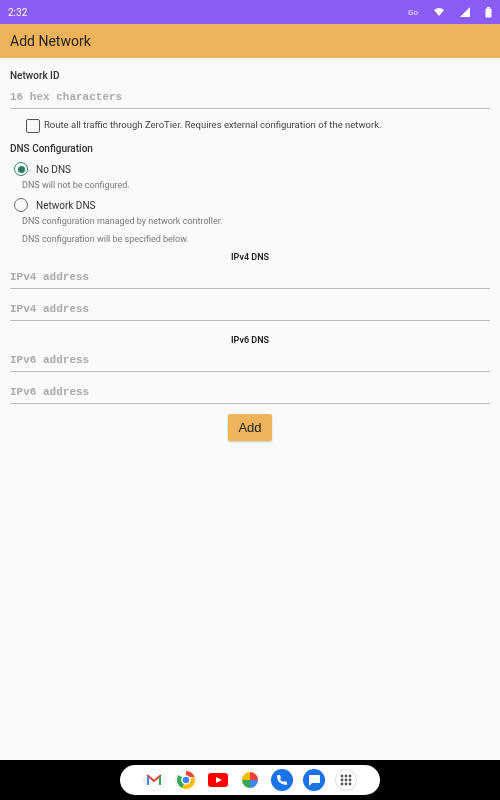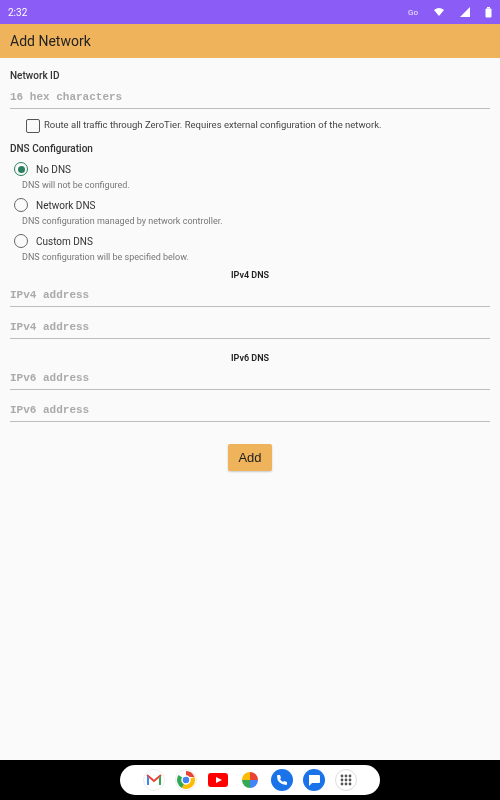--- a/index.html
+++ b/index.html
@@ -110,21 +110,21 @@
     font-size: 9px;
     color: #222;
     font-weight: 600;
     margin-top: 6px;
     margin-bottom: 3px;
     text-align: center;
   }
   .add-btn-wrap {
     display: flex;
     justify-content: center;
-    margin-top: 14px;
+    margin-top: 2px;
   }
   .add-btn {
     background: #efb45b;
     border: none;
     padding: 6px 10px;
     font-size: 13px;
     font-weight: 500;
     color: #222;
     box-shadow: 0 1px 2px rgba(0,0,0,0.2);
     border-radius: 2px;
@@ -215,24 +215,20 @@
     <div class="radio-label">No DNS</div>
   </div>
   <div class="hint">DNS will not be configured.</div>
 
   <div class="radio-row">
     <div class="radio unchecked"></div>
     <div class="radio-label">Network DNS</div>
   </div>
   <div class="hint">DNS configuration managed by network controller.</div>
 
-  <div class="radio-row">
-    <div class="radio unchecked"></div>
-    <div class="radio-label">Custom DNS</div>
-  </div>
   <div class="hint">DNS configuration will be specified below.</div>
 
   <div class="sub-heading">IPv4 DNS</div>
   <input class="text-input" placeholder="IPv4 address" style="">
   <input class="text-input" placeholder="IPv4 address" style="">
 
   <div class="sub-heading">IPv6 DNS</div>
   <input class="text-input" placeholder="IPv6 address" style="">
   <input class="text-input" placeholder="IPv6 address" style="">
 

